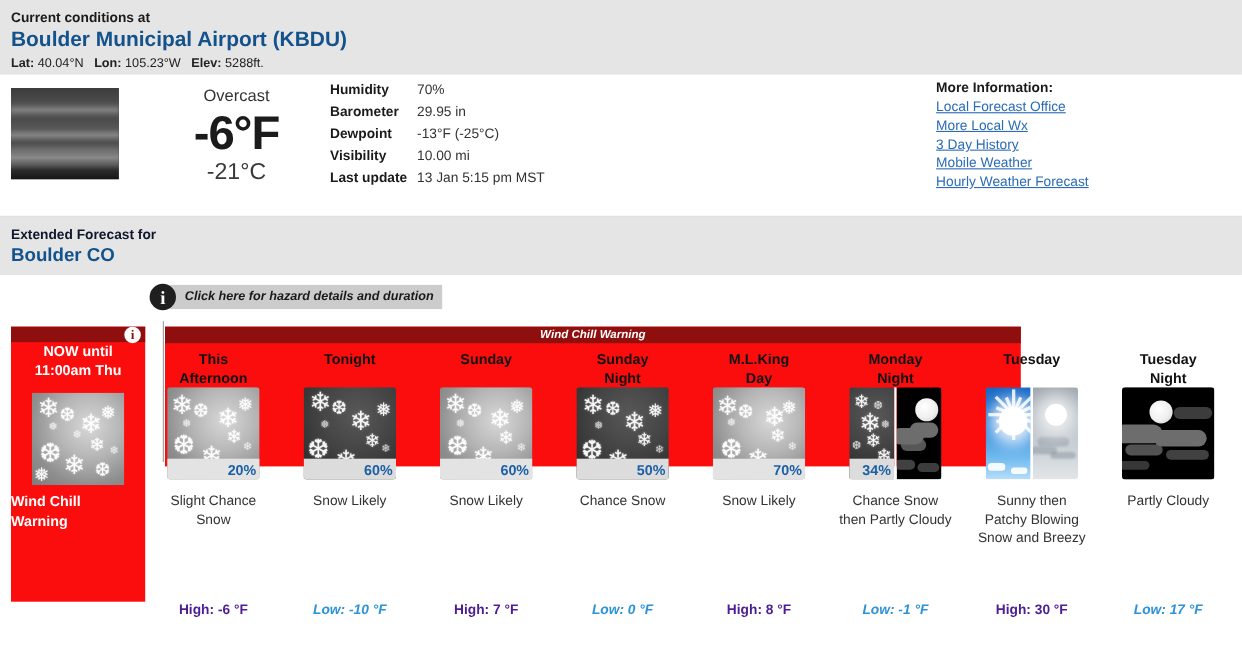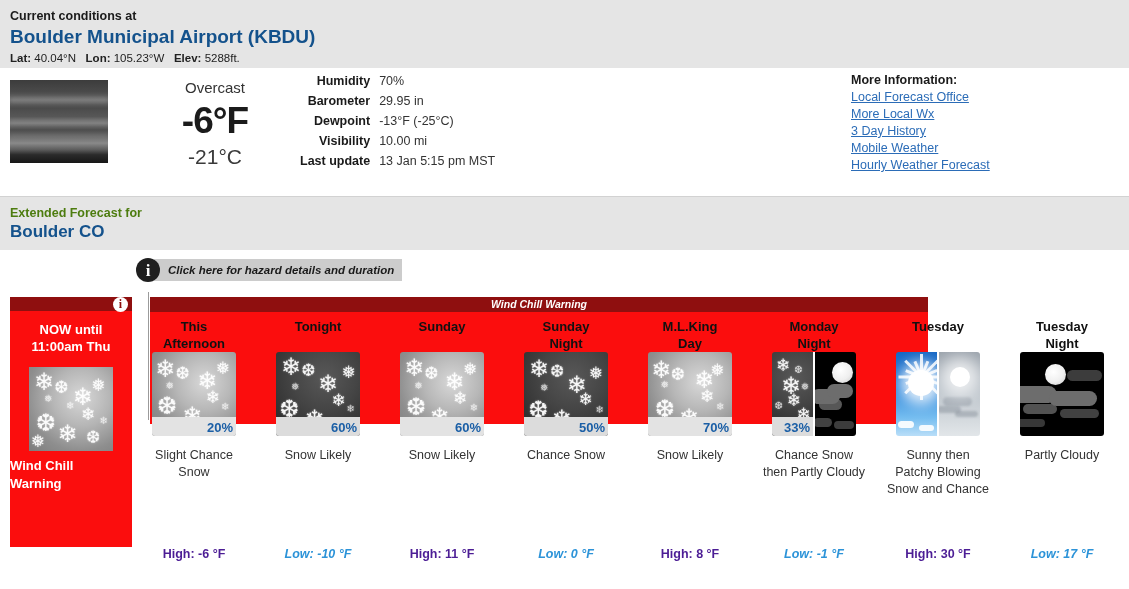--- a/index.html
+++ b/index.html
@@ -80,21 +80,21 @@
     top: 10px;
     width: 190px;
     text-align: center;
   }
   .cc-cond {
     font-size: 15px;
     color: #333;
     line-height: 20px;
   }
   .cc-tempf {
-    font-size: 37px;
+    font-size: 43px;
     font-weight: bold;
     color: #1b1b1b;
     line-height: 46px;
     letter-spacing: -1px;
   }
   .cc-tempc {
     font-size: 21px;
     color: #3a3a3a;
     line-height: 26px;
   }
@@ -105,21 +105,21 @@
     top: 3px;
     border-collapse: collapse;
   }
   .cc-table td {
     font-size: 12.5px;
     padding: 1px 0;
     line-height: 18px;
     vertical-align: top;
   }
   .cc-table td.k {
-    text-align: right;
+    text-align: left;
     font-weight: bold;
     color: #1a1a1a;
     padding-right: 9px;
     white-space: nowrap;
   }
   .cc-table td.v {
     color: #333;
     white-space: nowrap;
   }
 
@@ -150,21 +150,21 @@
 
   
   .ef-head {
     background: #e5e5e5;
     padding: 8px 10px 10px 10px;
     height: 53px;
   }
   .ef-head-sub {
     font-size: 12.5px;
     font-weight: bold;
-    color: #4d7c0f;
+    color: #0f172a;
     line-height: 16px;
   }
   .ef-head-title {
     font-size: 17px;
     font-weight: bold;
     color: #14528c;
     line-height: 22px;
   }
 
   
@@ -269,21 +269,20 @@
     font-size: 12px;
     line-height: 15px;
     text-align: center;
   }
   .now-title {
     color: #ffffff;
     font-weight: bold;
     font-size: 13px;
     text-align: center;
     line-height: 17px;
-    padding-top: 10px;
   }
   .now-icon {
     width: 84px; height: 84px;
     margin: 12px auto 0 auto;
     position: relative;
     overflow: hidden;
   }
   .now-desc {
     color: #ffffff;
     font-weight: bold;
@@ -631,21 +630,21 @@
       <span class="flake sm" style="left:17%; top:35%;">❅</span>
       <span class="flake" style="left:63%; top:45%;">❄</span>
       <span class="flake lg" style="left:7%;  top:51%;">❆</span>
       <span class="flake" style="left:75%; top:11%;">❅</span>
       <span class="flake lg" style="left:35%; top:63%;">❄</span>
       <span class="flake sm" style="left:83%; top:61%;">❄</span>
       <div class="snowbar"></div>
       <span class="pop">60%</span>
     </div>
     <div class="day-desc">Snow Likely</div>
-    <div class="day-temp t-high">High: 11 °F</div>
+    <div class="day-temp t-high">High: 7 °F</div>
   </div>
 
   <div class="day-col" style="left:504px;">
     <div class="day-name">
       <div>Sunday</div>
       <div>Night</div>
     </div>
     <div class="icon-box">
       <div class="ic bg-snow-night"></div>
       <span class="flake lg" style="left:6%;  top:6%;">❄</span>
@@ -696,21 +695,21 @@
       <div class="split-left">
         <div class="ic bg-snow-night"></div>
         <span class="flake" style="left:10%; top:6%;">❄</span>
         <span class="flake sm" style="left:54%; top:16%;">❆</span>
         <span class="flake lg" style="left:22%; top:26%;">❄</span>
         <span class="flake sm" style="left:70%; top:36%;">❅</span>
         <span class="flake" style="left:36%; top:48%;">❄</span>
         <span class="flake sm" style="left:6%;  top:58%;">❆</span>
         <span class="flake" style="left:60%; top:64%;">❄</span>
         <div class="snowbar dark"></div>
-        <span class="pop">33%</span>
+        <span class="pop">34%</span>
       </div>
       <div class="split-div"></div>
       <div class="split-right">
         <div class="ic bg-night-cloud"></div>
         <div class="moon" style="right:8%; top:12%;"></div>
         <div class="cloud-d" style="left:-10%; top:44%; width:70%; height:15px;"></div>
         <div class="cloud-d" style="left:30%;  top:38%; width:62%; height:14px;"></div>
         <div class="cloud-d" style="left:10%;  top:56%; width:55%; height:11px; opacity:.8;"></div>
         <div class="cloud-d" style="left:-6%;  top:78%; width:48%; height:9px; opacity:.6;"></div>
         <div class="cloud-d" style="left:46%;  top:82%; width:50%; height:8px; opacity:.55;"></div>
@@ -742,21 +741,21 @@
       </div>
       <div class="split-div"></div>
       <div class="split-right">
         <div class="ic bg-haze"></div>
         <div class="sun-haze"></div>
         <div class="cloud-haze" style="left:10%; top:54%; width:70%; height:9px;"></div>
         <div class="cloud-haze" style="left:-4%; top:64%; width:58%; height:7px;"></div>
         <div class="cloud-haze" style="left:40%; top:70%; width:55%; height:6px;"></div>
       </div>
     </div>
-    <div class="day-desc">Sunny then Patchy Blowing Snow and Chance</div>
+    <div class="day-desc">Sunny then Patchy Blowing Snow and Breezy</div>
     <div class="day-temp t-high">High: 30 °F</div>
   </div>
 
   <div class="day-col" style="left:1000px;">
     <div class="day-name">
       <div>Tuesday</div>
       <div>Night</div>
     </div>
     <div class="icon-box">
       <div class="ic bg-night-cloud"></div>

